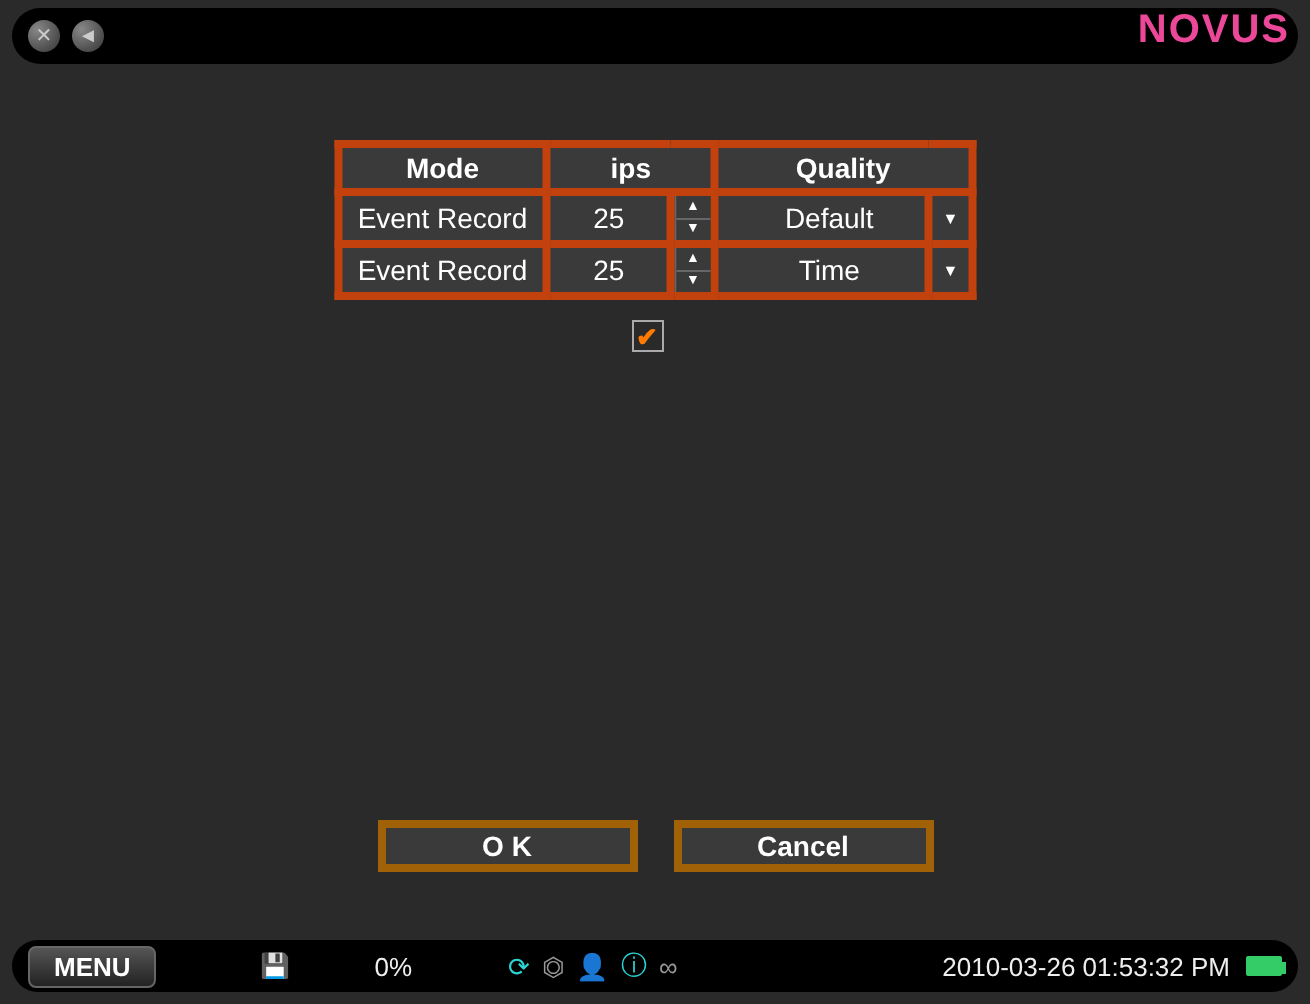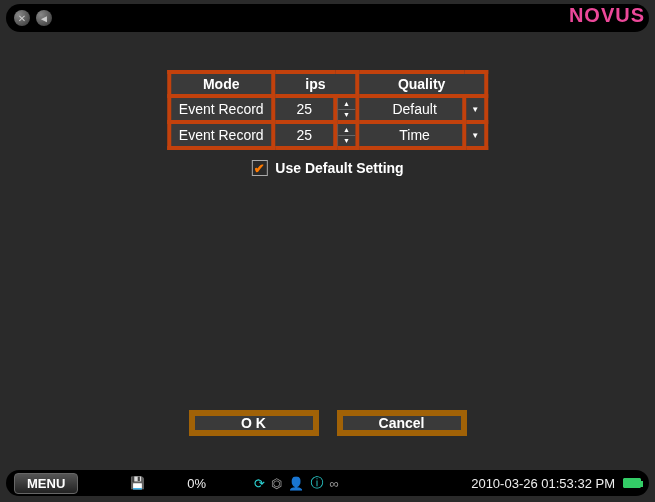--- a/index.html
+++ b/index.html
@@ -109,21 +109,21 @@
       cursor:pointer;
     }
     .button-row {
       position: absolute;
       bottom: 10px;
       left: 50%; transform: translateX(-50%);
       display: flex; gap: 18px;
     }
     .btn {
       width: 130px; height: 26px;
-      border: 6px solid #a16207;
+      border: 4px solid #a16207;
       background: #3a3a3a;
       color: #fff;
       display:flex; align-items:center; justify-content:center;
       font-weight: bold;
       cursor:pointer;
       font-size: 14px;
     }
     .statusbar {
       position: absolute;
       bottom: 6px; left: 6px; right: 6px;
@@ -205,21 +205,20 @@
       <td class="col-quality quality-cell">Time</td>
       <td class="col-dd">
         <div class="dropdown-arrow">▼</div>
       </td>
     </tr>
   </tbody>
     </table>
 
   <div class="checkbox-row">
     <div class="checkbox">✔</div>
-    <span>Use Default Setting</span>
   </div>
 
   <div class="button-row">
     <div class="btn">O K</div>
     <div class="btn">Cancel</div>
   </div>
 </div>
 
 <div class="statusbar">
   <div class="menu-btn">MENU</div>

